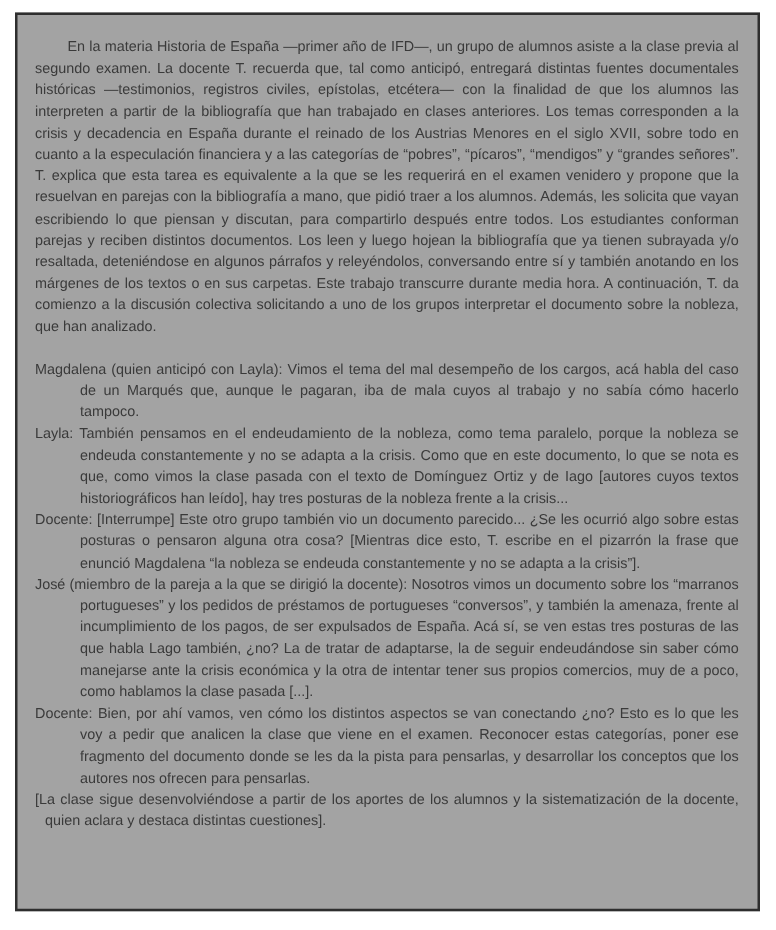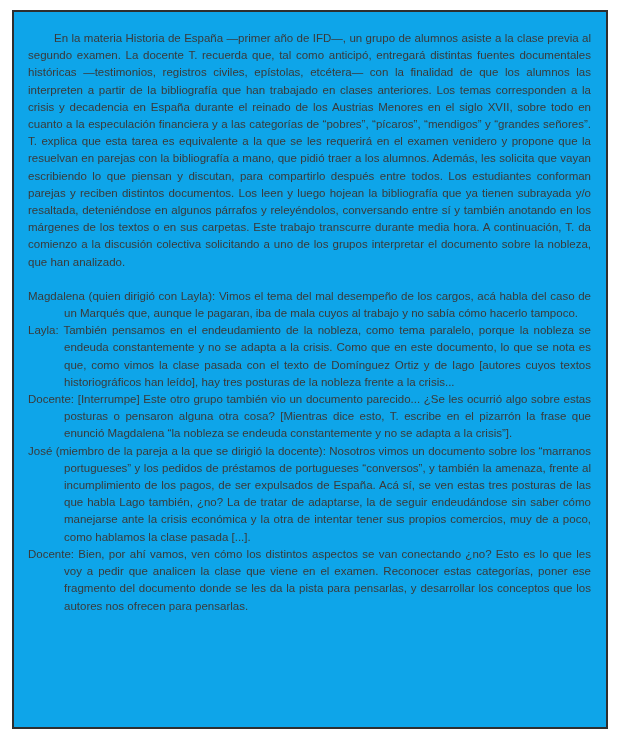--- a/index.html
+++ b/index.html
@@ -20,21 +20,21 @@
   }
   .frame {
     position: absolute;
     left: 12px;
     top: 10px;
     width: 596px;
     height: 719px;
     border: 2px solid #2e2e2e;
     box-sizing: border-box;
     padding: 18px 15px 0 14px;
-    background: #0ea5e9;
+    background: #a3a3a3;
   }
   .frame p {
     margin: 0;
     font-size: 11.5px;
     line-height: 17.2px;
     text-align: justify;
   }
   .intro {
     text-indent: 26px;
     margin-bottom: 17px !important;
@@ -52,24 +52,25 @@
   }
 </style>
 </head>
 <body>
 
 <div class="page">
   <div class="frame">
     <p class="intro">En la materia Historia de España —primer año de IFD—, un grupo de alumnos asiste a la clase previa al segundo examen. La docente T. recuerda que, tal como anticipó, entregará distintas fuentes documentales históricas —testimonios, registros civiles, epístolas, etcétera— con la finalidad de que los alumnos las interpreten a partir de la bibliografía que han trabajado en clases anteriores. Los temas corresponden a la crisis y decadencia en España durante el reinado de los Austrias Menores en el siglo XVII, sobre todo en cuanto a la especulación financiera y a las categorías de “pobres”, “pícaros”, “mendigos” y “grandes señores”. T. explica que esta tarea es equivalente a la que se les requerirá en el examen venidero y propone que la resuelvan en parejas con la bibliografía a mano, que pidió traer a los alumnos. Además, les solicita que vayan escribiendo lo que piensan y discutan, para compartirlo después entre todos. Los estudiantes conforman parejas y reciben distintos documentos. Los leen y luego hojean la bibliografía que ya tienen subrayada y/o resaltada, deteniéndose en algunos párrafos y releyéndolos, conversando entre sí y también anotando en los márgenes de los textos o en sus carpetas. Este trabajo transcurre durante media hora. A continuación, T. da comienzo a la discusión colectiva solicitando a uno de los grupos interpretar el documento sobre la nobleza, que han analizado.</p>
     <div id="dialogue-list">
 
-  <p class="entry"><span class="speaker">Magdalena (quien dirigió con Layla): </span><span class="utterance">Vimos el tema del mal desempeño de los cargos, acá habla del caso de un Marqués que, aunque le pagaran, iba de mala cuyos al trabajo y no sabía cómo hacerlo tampoco.</span></p>
+  <p class="entry"><span class="speaker">Magdalena (quien anticipó con Layla): </span><span class="utterance">Vimos el tema del mal desempeño de los cargos, acá habla del caso de un Marqués que, aunque le pagaran, iba de mala cuyos al trabajo y no sabía cómo hacerlo tampoco.</span></p>
 
   <p class="entry"><span class="speaker">Layla: </span><span class="utterance">También pensamos en el endeudamiento de la nobleza, como tema paralelo, porque la nobleza se endeuda constantemente y no se adapta a la crisis. Como que en este documento, lo que se nota es que, como vimos la clase pasada con el texto de Domínguez Ortiz y de Iago [autores cuyos textos historiográficos han leído], hay tres posturas de la nobleza frente a la crisis...</span></p>
 
   <p class="entry"><span class="speaker">Docente: </span><span class="utterance">[Interrumpe] Este otro grupo también vio un documento parecido... ¿Se les ocurrió algo sobre estas posturas o pensaron alguna otra cosa? [Mientras dice esto, T. escribe en el pizarrón la frase que enunció Magdalena “la nobleza se endeuda constantemente y no se adapta a la crisis”].</span></p>
 
   <p class="entry"><span class="speaker">José (miembro de la pareja a la que se dirigió la docente): </span><span class="utterance">Nosotros vimos un documento sobre los “marranos portugueses” y los pedidos de préstamos de portugueses “conversos”, y también la amenaza, frente al incumplimiento de los pagos, de ser expulsados de España. Acá sí, se ven estas tres posturas de las que habla Lago también, ¿no? La de tratar de adaptarse, la de seguir endeudándose sin saber cómo manejarse ante la crisis económica y la otra de intentar tener sus propios comercios, muy de a poco, como hablamos la clase pasada [...].</span></p>
 
   <p class="entry"><span class="speaker">Docente: </span><span class="utterance">Bien, por ahí vamos, ven cómo los distintos aspectos se van conectando ¿no? Esto es lo que les voy a pedir que analicen la clase que viene en el examen. Reconocer estas categorías, poner ese fragmento del documento donde se les da la pista para pensarlas, y desarrollar los conceptos que los autores nos ofrecen para pensarlas.</span></p>
 </div>
+    <p class="closing">[La clase sigue desenvolviéndose a partir de los aportes de los alumnos y la sistematización de la docente, quien aclara y destaca distintas cuestiones].</p>
   </div>
 </div>
 
 </body></html>

